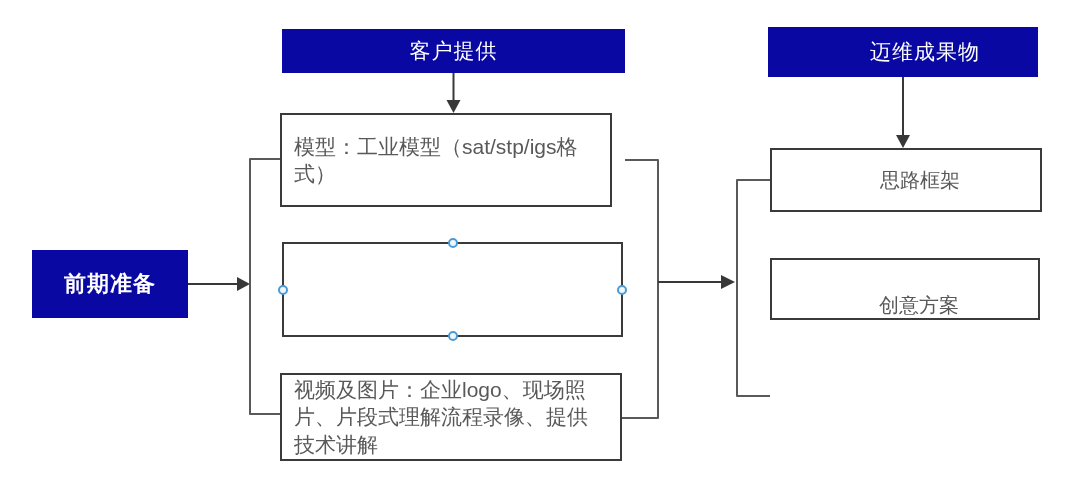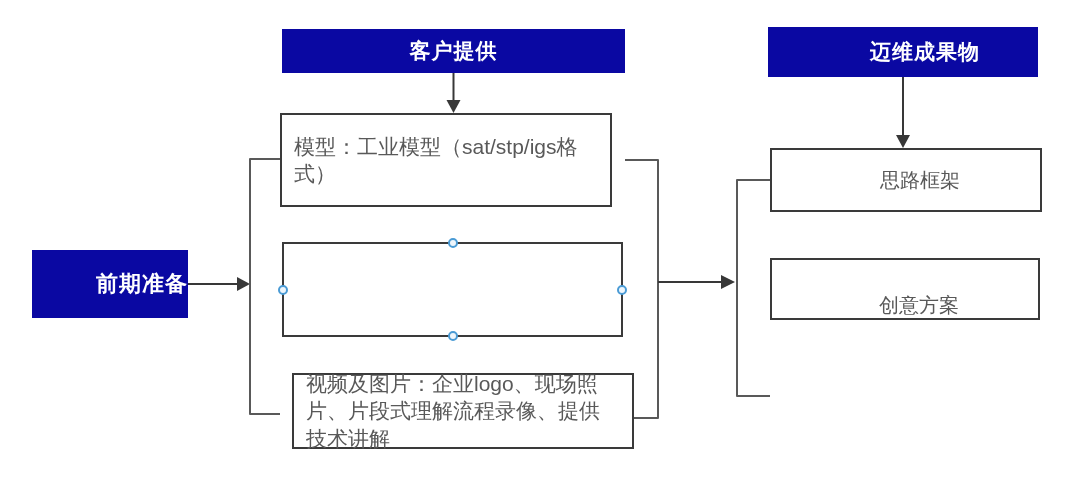--- a/index.html
+++ b/index.html
@@ -21,25 +21,25 @@
     position:relative;width:1080px;height:490px;background:var(--canvas-bg);
     overflow:hidden;
   }
   svg.connectors{position:absolute;left:0;top:0;width:1080px;height:490px;}
   svg .line{stroke:var(--arrow);stroke-width:2;fill:none;}
   svg .bracket{stroke:var(--connector);stroke-width:2;fill:none;stroke-linejoin:round;}
   svg .head{fill:var(--arrow);stroke:none;}
   .node{position:absolute;display:flex;align-items:center;}
   .hdr{
     background:var(--header-bg);color:var(--header-text);
-    justify-content:center;font-weight:bold;font-size:21px;letter-spacing:1px;
+    justify-content:center;font-weight:normal;font-size:21px;letter-spacing:1px;
   }
   .bluebox{
     background:var(--header-bg);color:var(--header-text);
-    justify-content:flex-end;font-weight:bold;font-size:22px;letter-spacing:1px;
+    justify-content:center;font-weight:bold;font-size:22px;letter-spacing:1px;
   }
   .wbox{
     background:var(--box-bg);border:2px solid var(--box-border);
     color:var(--box-text);font-size:21px;line-height:1.3;
   }
   .wbox.left{justify-content:flex-start;padding:4px 12px;text-align:left;}
   .wbox.center{justify-content:center;text-align:center;font-size:20px;padding-left:28px;}
   .handle{
     position:absolute;width:10px;height:10px;border-radius:50%;
     background:var(--handle-fill);border:2px solid var(--handle-stroke);
@@ -99,21 +99,21 @@
     <span>模型：工业模型（sat/stp/igs格式）</span>
   </div>
 
   <div class="node wbox left" style="left:282px;top:242px;width:341px;height:95px;">
     <div class="handle top"></div>
     <div class="handle bottom"></div>
     <div class="handle left"></div>
     <div class="handle right"></div>
   </div>
 
-  <div class="node wbox left" style="left:292px;top:373px;width:342px;height:76px;">
+  <div class="node wbox left" style="left:280px;top:373px;width:342px;height:88px;">
     <span>视频及图片：企业logo、现场照片、片段式理解流程录像、提供技术讲解</span>
   </div>
 
   <div class="node wbox center" style="left:770px;top:148px;width:272px;height:64px;">
     <span>思路框架</span>
   </div>
 
   <div class="node wbox center" style="left:770px;top:258px;width:270px;height:62px;align-items:flex-end;">
     <span>创意方案</span>
   </div>

